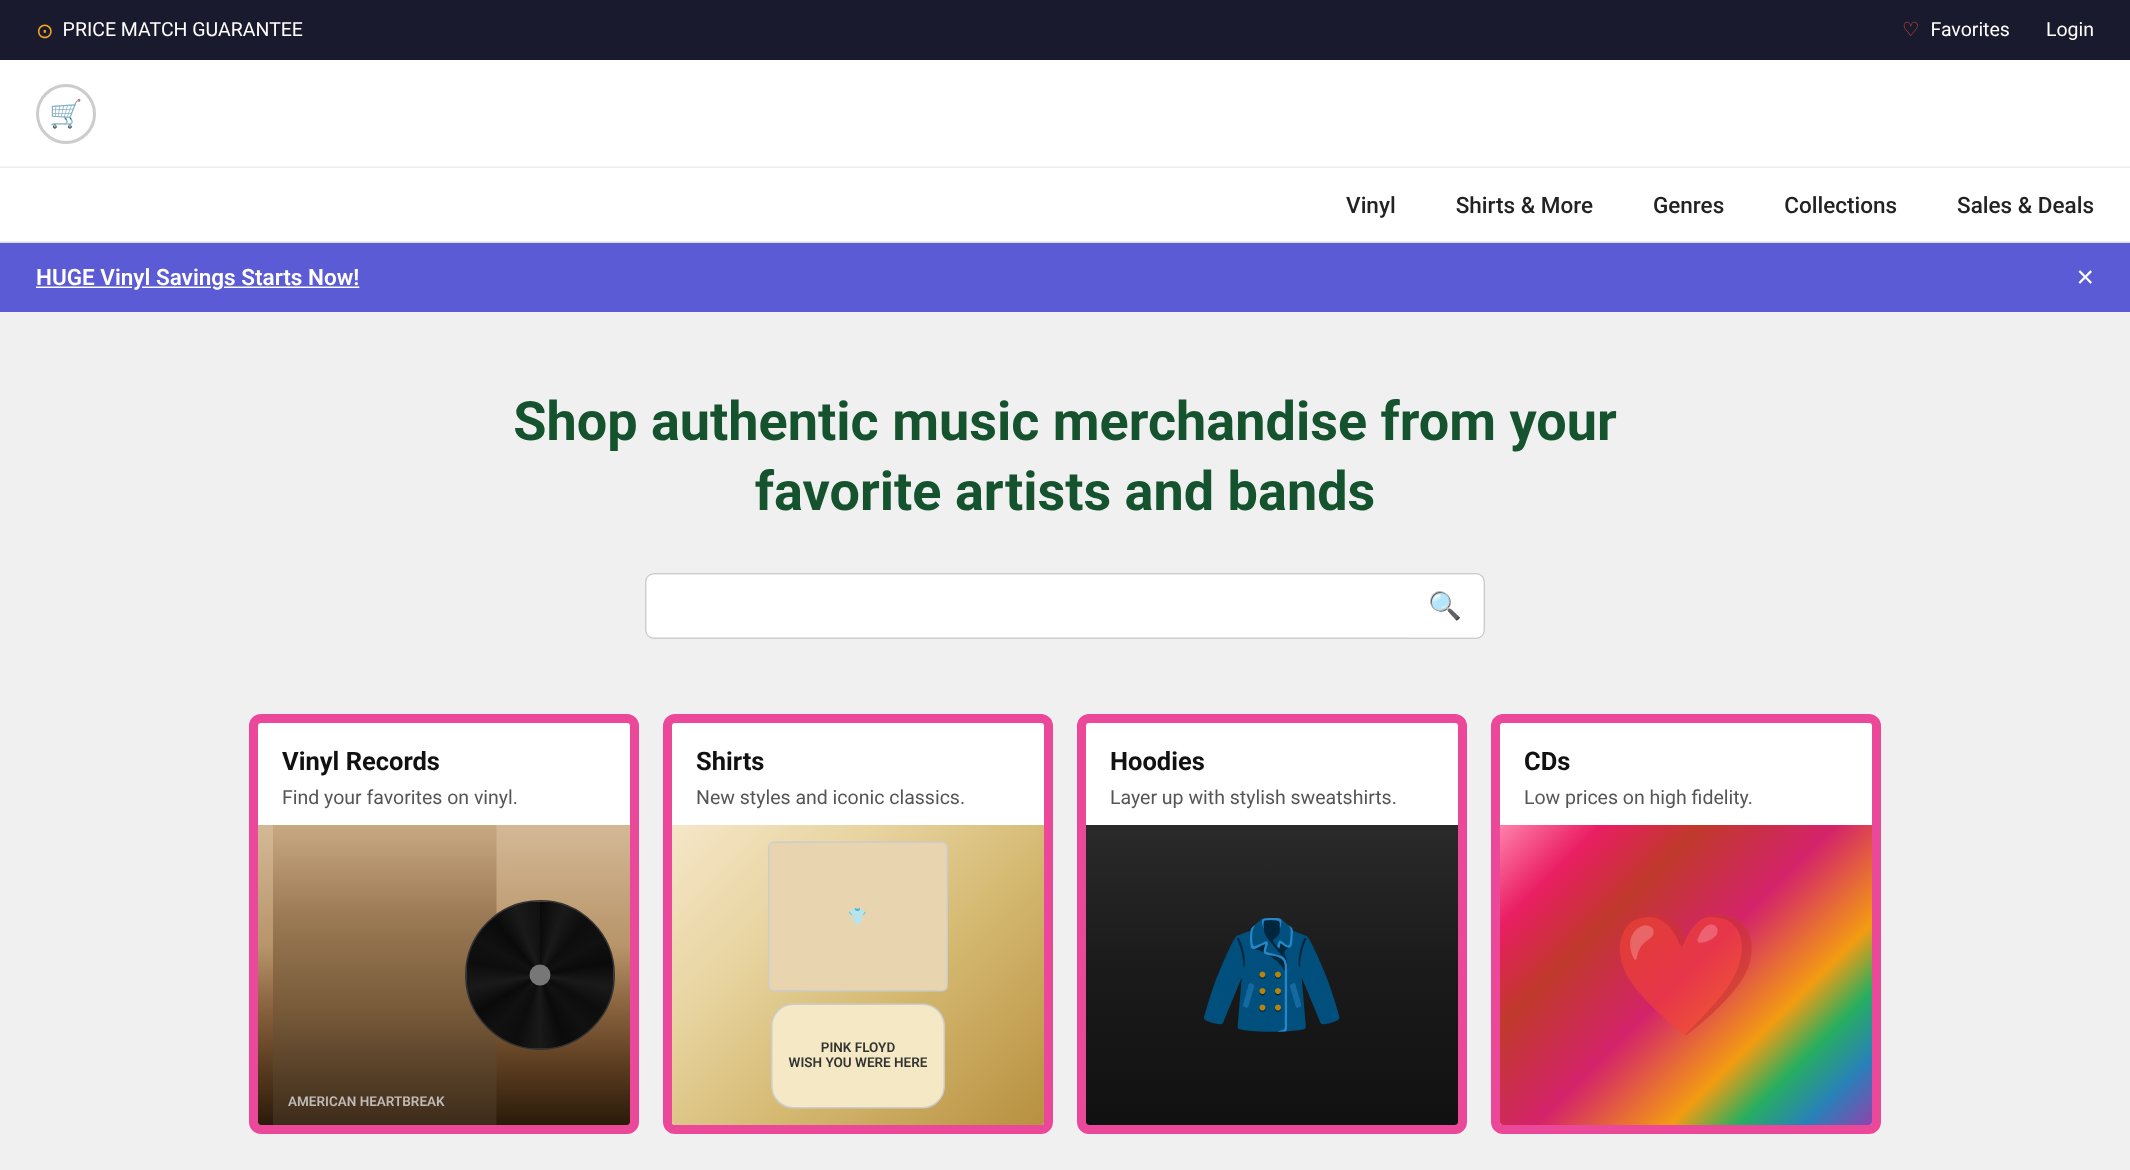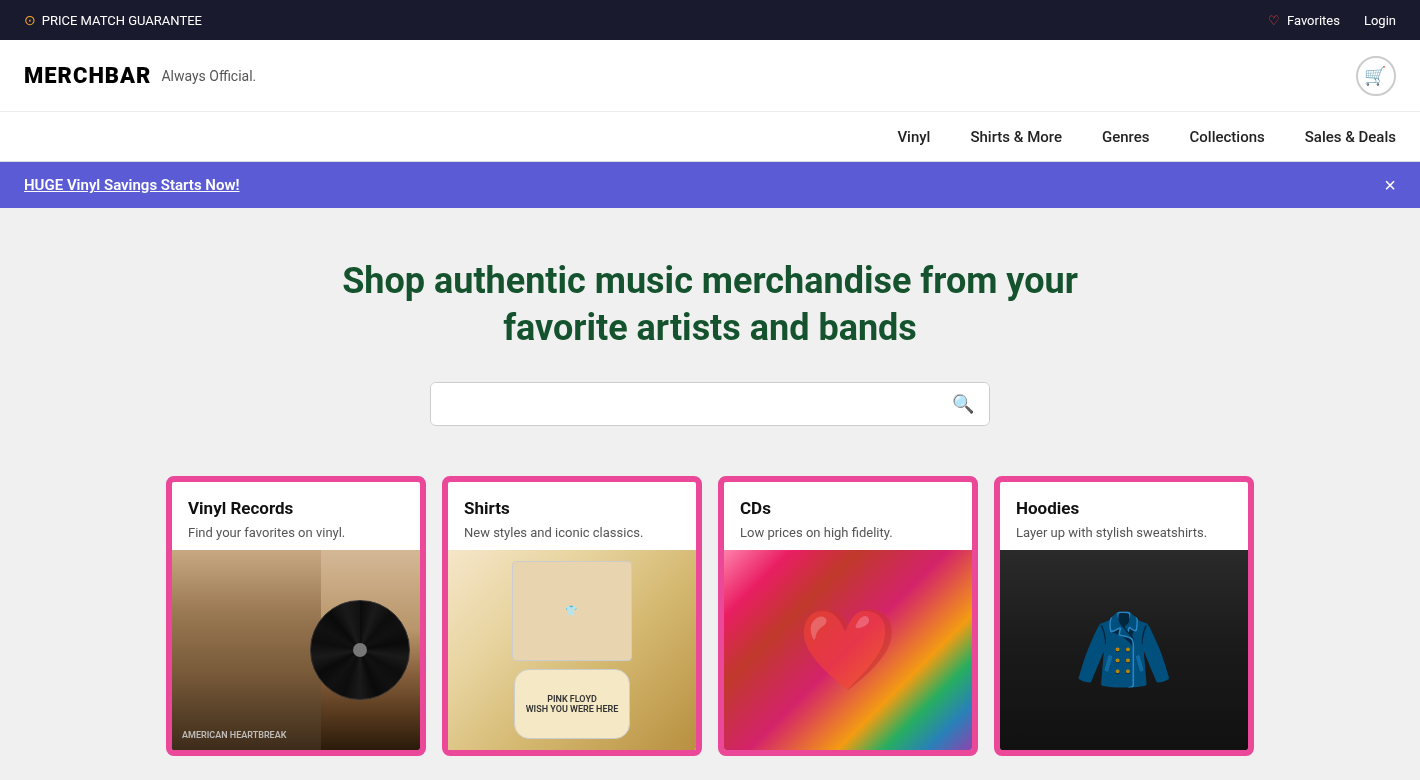--- a/index.html
+++ b/index.html
@@ -208,24 +208,20 @@
       <span class="heart-icon">♡</span>
       <span>Favorites</span>
     </a>
     <a href="#">
       <span>Login</span>
     </a>
   </div>
 </div>
 
 <div class="header">
-  <div class="logo-area">
-    <span class="logo-text">MERCHBAR</span>
-    <span class="logo-subtitle">Always Official.</span>
-  </div>
   <div class="cart-icon">🛒</div>
 </div>
 
 <nav class="nav">
   <a href="#" class="nav-item">Vinyl</a>
   <a href="#" class="nav-item">Shirts &amp; More</a>
   <a href="#" class="nav-item">Genres</a>
   <a href="#" class="nav-item">Collections</a>
   <a href="#" class="nav-item">Sales &amp; Deals</a>
 </nav>
@@ -244,21 +240,21 @@
 </section>
 
 <div class="cards-section">
 
   <div class="card">
     <div class="card-content">
       <div class="card-title">Vinyl Records</div>
       <div class="card-desc">Find your favorites on vinyl.</div>
     </div>
     <div class="vinyl-scene">
-      <div style="position:absolute;left:0;top:0;width:60%;height:100%;background:linear-gradient(180deg,#c8a882 0%,#9b7a55 30%,#7a5c3a 60%,#3d2b1a 100%);display:flex;align-items:flex-end;padding:10px;">
+      <div style="position:absolute;left:10px;top:0;width:60%;height:100%;background:linear-gradient(180deg,#c8a882 0%,#9b7a55 30%,#7a5c3a 60%,#3d2b1a 100%);display:flex;align-items:flex-end;padding:10px;">
         <div style="color:#ddd;font-size:9px;font-weight:600;opacity:0.8;">AMERICAN HEARTBREAK</div>
       </div>
       <div style="position:absolute;right:10px;top:50%;transform:translateY(-50%);">
         <div style="width:100px;height:100px;border-radius:50%;background:conic-gradient(#0a0a0a 0deg,#1a1a1a 20deg,#0d0d0d 40deg,#111 60deg,#0a0a0a 80deg,#1a1a1a 100deg,#0d0d0d 120deg,#111 140deg,#0a0a0a 160deg,#1a1a1a 180deg,#0d0d0d 200deg,#111 220deg,#0a0a0a 240deg,#1a1a1a 260deg,#0d0d0d 280deg,#111 300deg,#0a0a0a 320deg,#1a1a1a 340deg,#111 360deg);border:1px solid #333;display:flex;align-items:center;justify-content:center;">
           <div style="width:14px;height:14px;background:#777;border-radius:50%;"></div>
         </div>
       </div>
     </div>
   </div>
 
@@ -268,35 +264,35 @@
       <div class="card-desc">New styles and iconic classics.</div>
     </div>
     <div style="width:100%;min-height:200px;flex:1;background:linear-gradient(135deg,#f5e6c8 0%,#e8d4a0 30%,#d4b870 60%,#b89040 100%);display:flex;align-items:center;justify-content:center;flex-direction:column;gap:8px;">
       <div style="width:120px;height:100px;background:#e8d5b0;border-radius:4px;display:flex;align-items:center;justify-content:center;font-size:10px;color:#555;text-align:center;border:1px solid #ccc;">👕</div>
       <div style="width:116px;height:70px;background:#f5e9c5;border-radius:15px;border:1px solid #ccc;display:flex;align-items:center;justify-content:center;font-size:9px;color:#333;text-align:center;padding:4px;font-weight:600;">PINK FLOYD<br>WISH YOU WERE HERE</div>
     </div>
   </div>
 
   <div class="card">
     <div class="card-content">
+      <div class="card-title">Hoodies</div>
+      <div class="card-desc">Layer up with stylish sweatshirts.</div>
+    </div>
+    <div style="width:100%;min-height:200px;flex:1;background:linear-gradient(180deg,#2a2a2a 0%,#1a1a1a 50%,#111 100%);display:flex;align-items:center;justify-content:center;">
+      <div style="font-size:80px;">🧥</div>
+    </div>
+  </div>
+
+  <div class="card">
+    <div class="card-content">
       <div class="card-title">CDs</div>
       <div class="card-desc">Low prices on high fidelity.</div>
     </div>
     <div style="width:100%;min-height:200px;flex:1;background:linear-gradient(135deg,#ff80ab 0%,#e91e63 15%,#c0392b 30%,#d4236a 50%,#f39c12 70%,#27ae60 80%,#2980b9 90%,#8e44ad 100%);display:flex;align-items:center;justify-content:center;">
       <div style="font-size:80px;opacity:0.6;">❤️</div>
-    </div>
-  </div>
-
-  <div class="card">
-    <div class="card-content">
-      <div class="card-title">Hoodies</div>
-      <div class="card-desc">Layer up with stylish sweatshirts.</div>
-    </div>
-    <div style="width:100%;min-height:200px;flex:1;background:linear-gradient(180deg,#2a2a2a 0%,#1a1a1a 50%,#111 100%);display:flex;align-items:center;justify-content:center;">
-      <div style="font-size:80px;">🧥</div>
     </div>
   </div>
 
 
 </div>
 
 <div class="footer-bar">
   
   
 </div>

